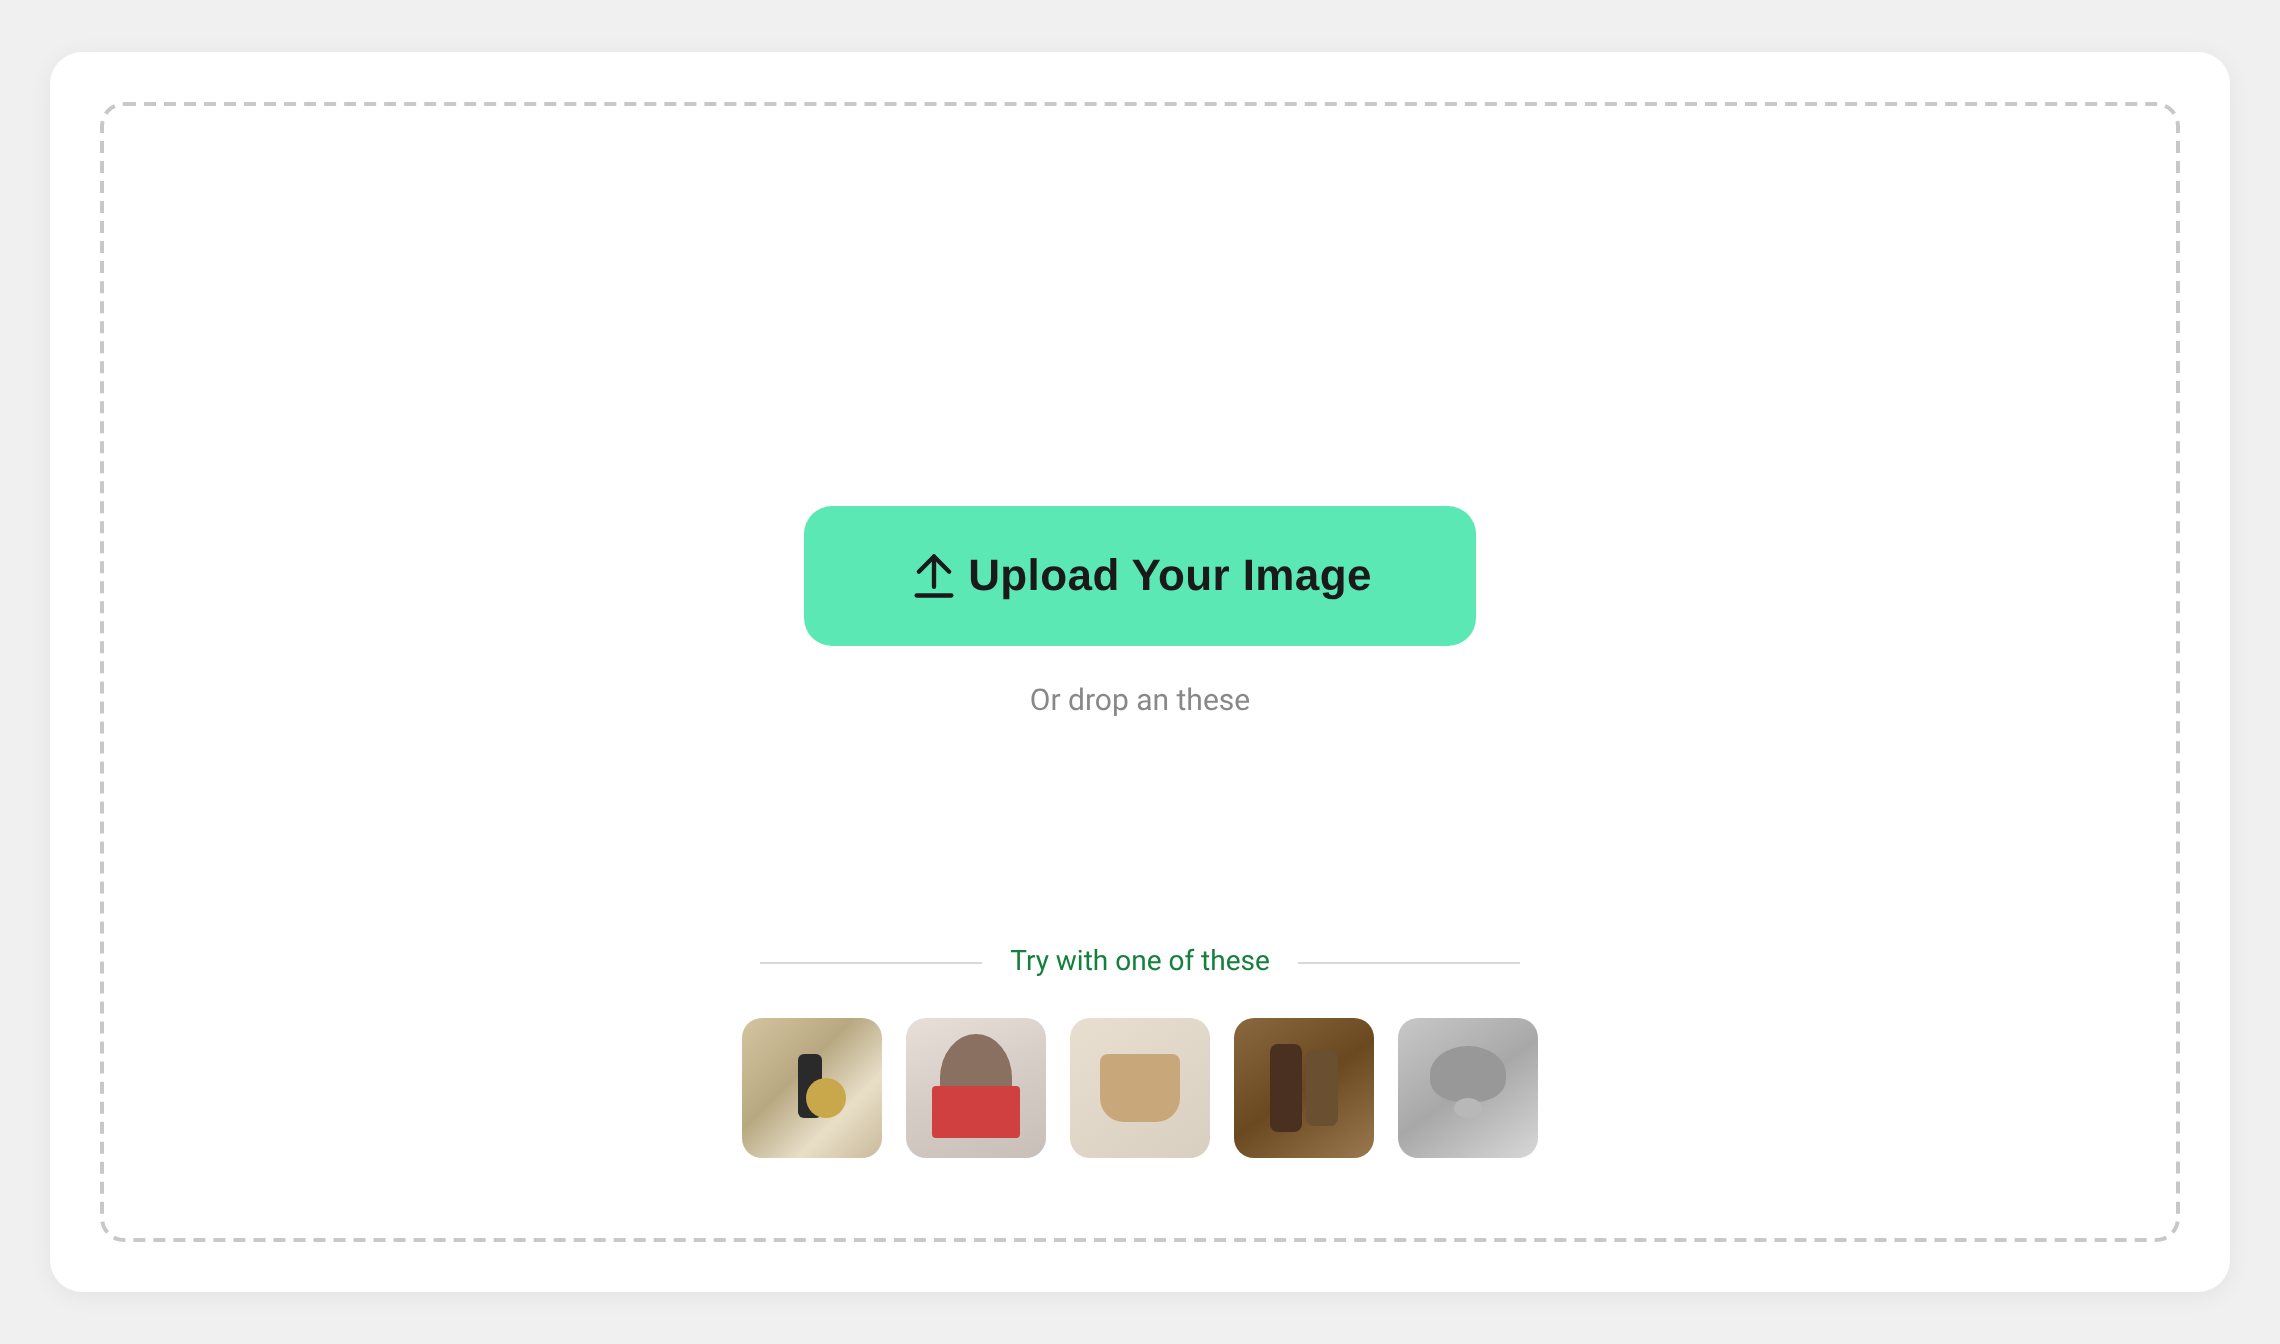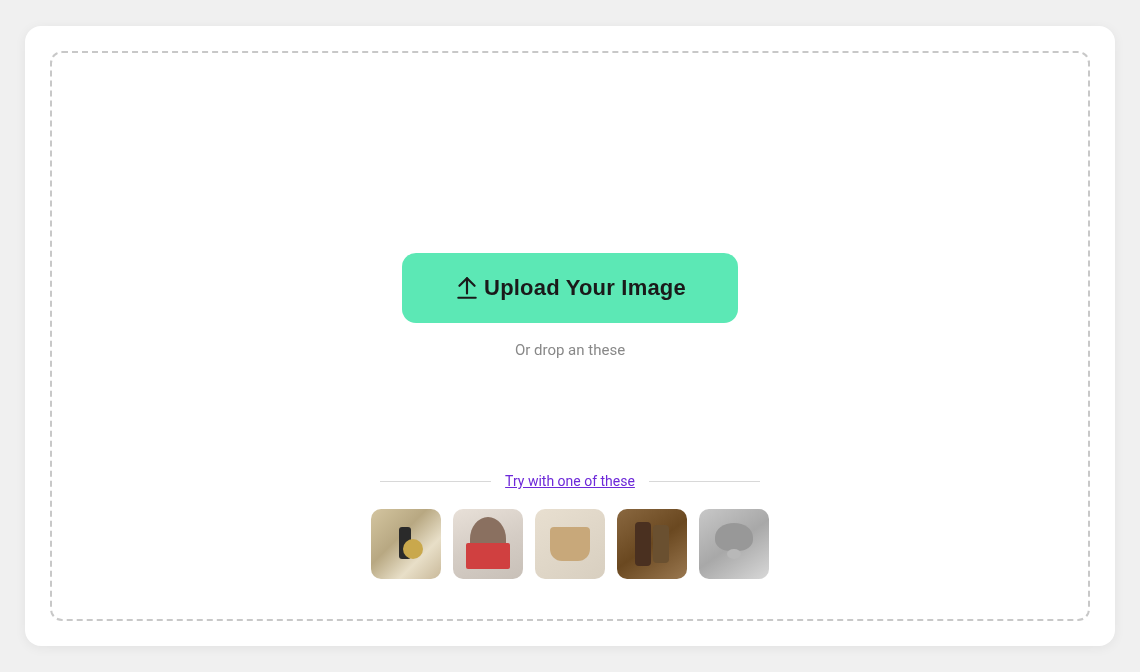--- a/index.html
+++ b/index.html
@@ -100,23 +100,22 @@
     }
 
     .divider-line {
       flex: 1;
       height: 1px;
       background-color: #d8d8d8;
     }
 
     .try-text {
       font-size: 14px;
-      color: #6d28d9;
+      color: #15803d;
       white-space: nowrap;
-      text-decoration: underline;
     }
 
     .sample-images {
       display: flex;
       gap: 12px;
     }
 
     .sample-thumb {
       width: 70px;
       height: 70px;

